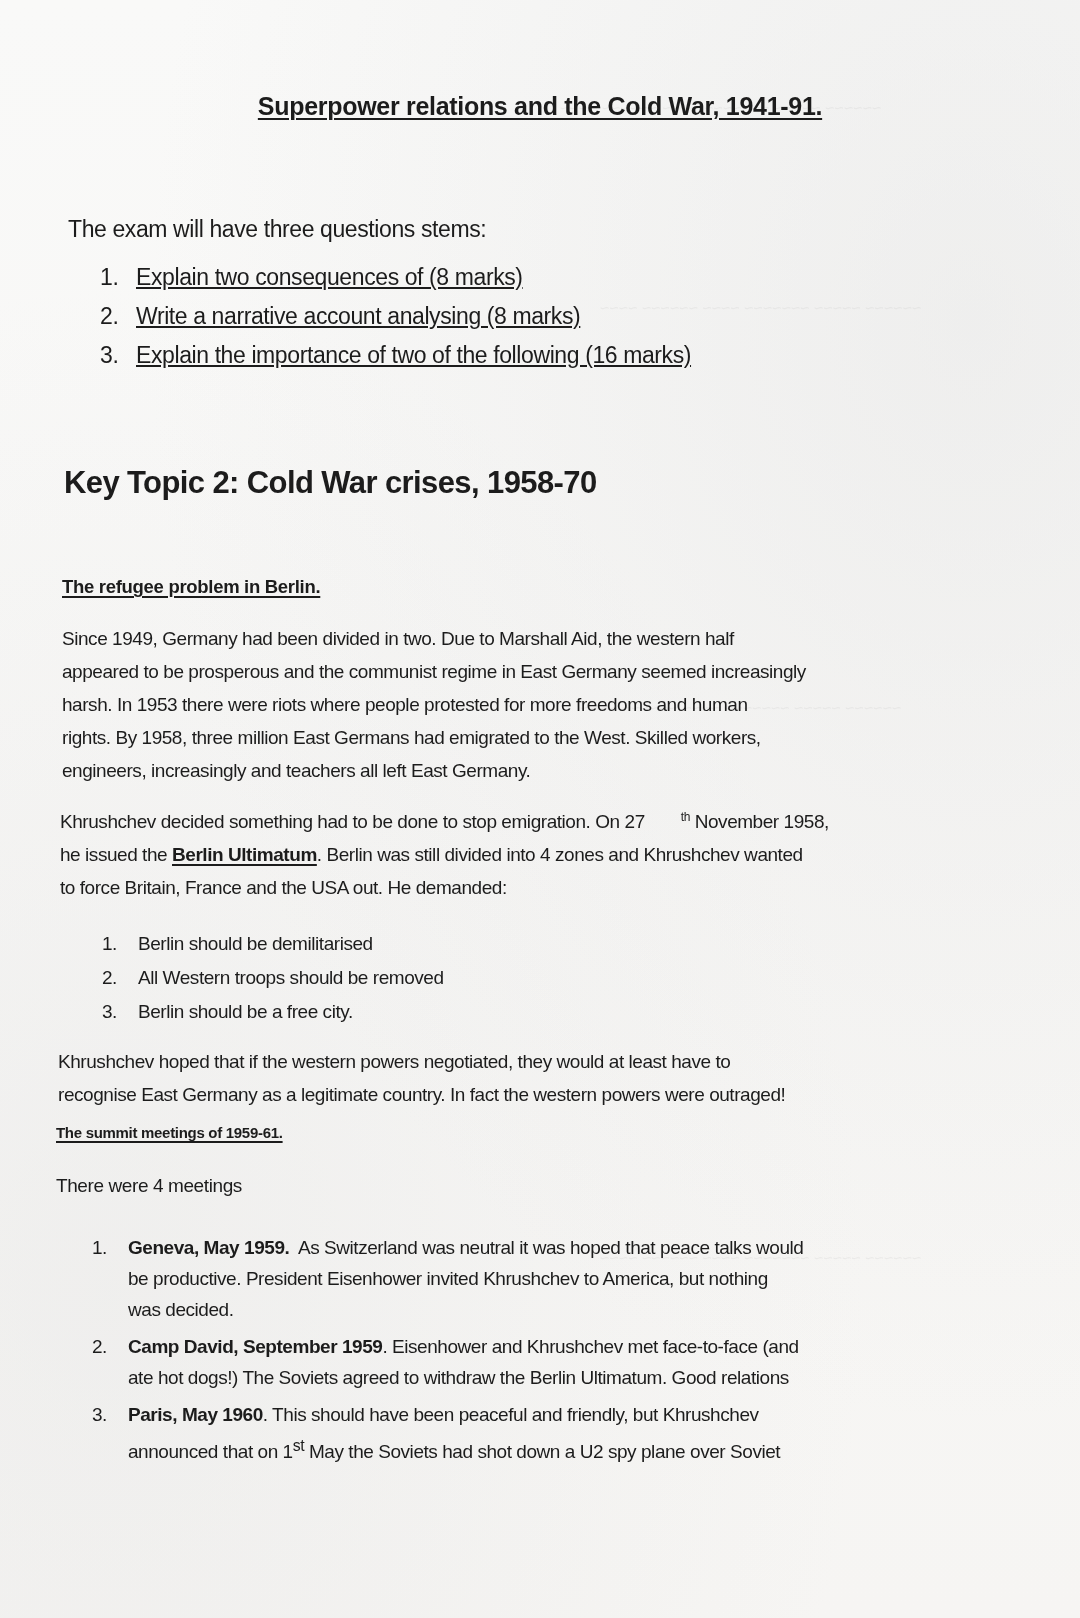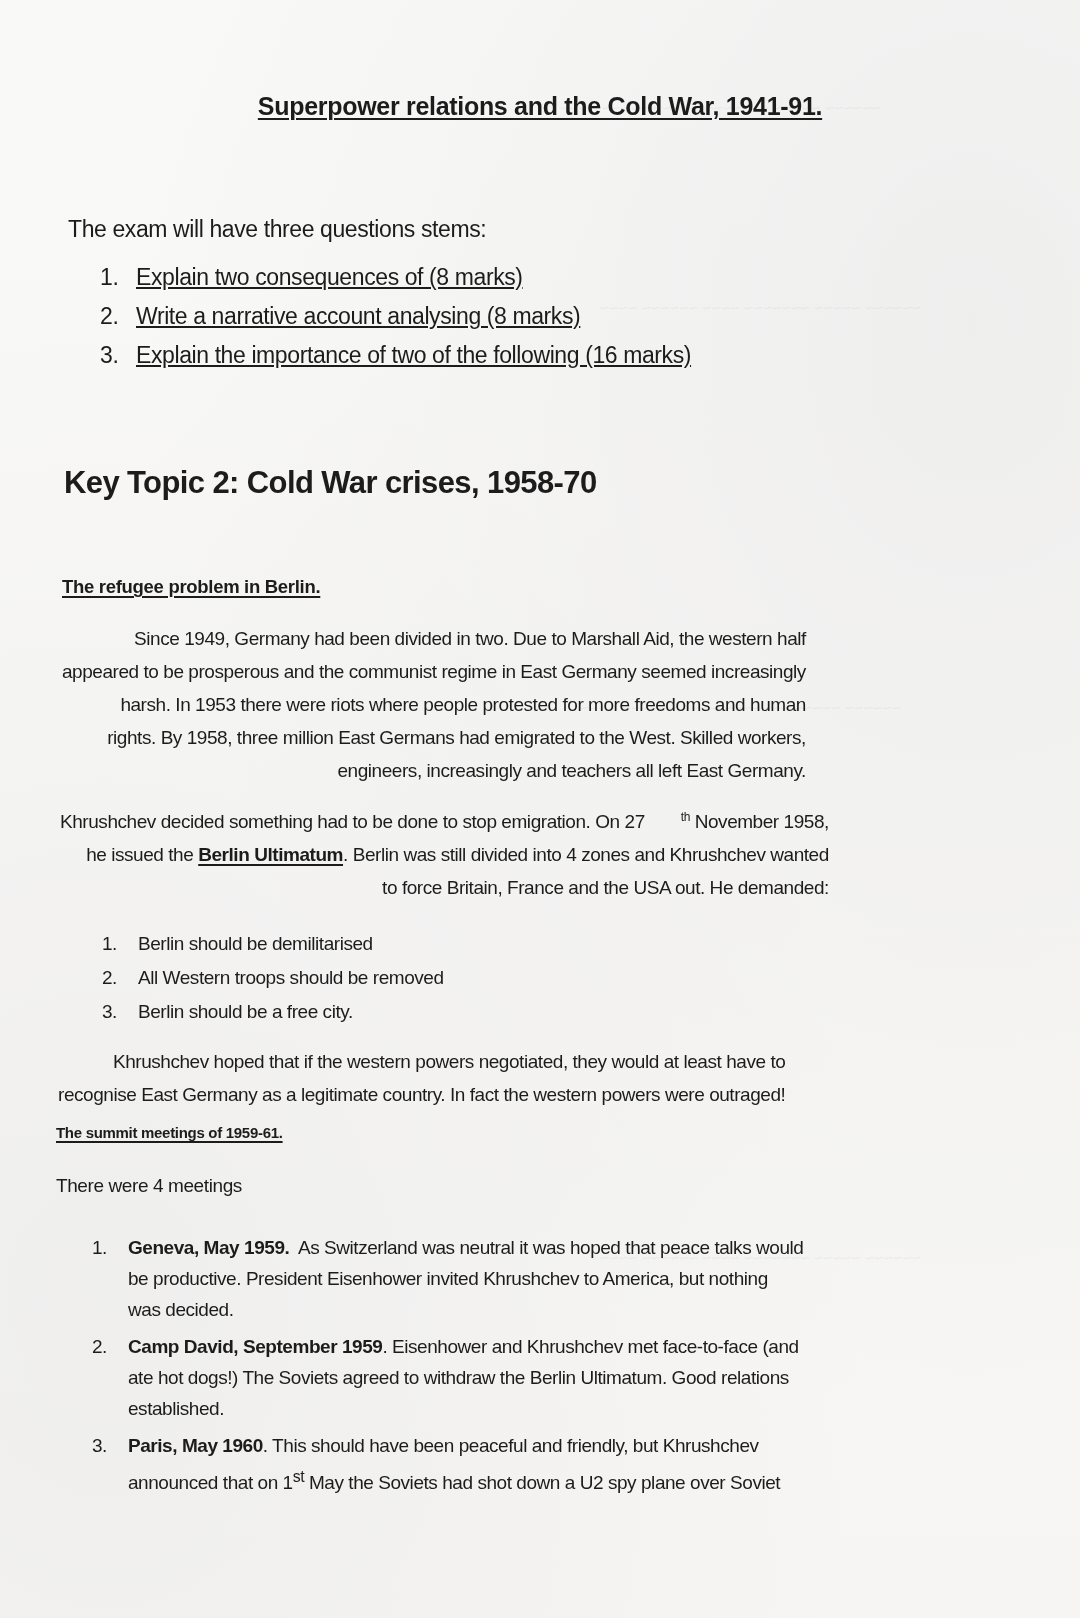--- a/index.html
+++ b/index.html
@@ -66,21 +66,20 @@
       text-decoration: underline;
       text-decoration-thickness: 2px;
       text-underline-offset: 3px;
       letter-spacing: -0.3px;
     }
     .para {
       font-size: 19px;
       line-height: 33px;
       letter-spacing: -0.45px;
       white-space: nowrap;
-      text-align: right;
     }
     .para .line { display: block; }
     .p1 { left: 62px; top: 622px; }
     .p2 { left: 60px; top: 805px; }
     .p2 sup, .meet sup { font-size: 12px; line-height: 0; padding-left: 36px; }
     .u-bold { font-weight: bold; text-decoration: underline; text-decoration-thickness: 2px; text-underline-offset: 3px; }
     ol.demands {
       position: absolute;
       left: 94px; top: 921px;
       margin: 8px; padding: 0; list-style: none;
@@ -184,21 +183,20 @@
     <li>
       <span class="num">1.</span>
       <span class="line"><span class="place">Geneva, May 1959.</span><span style="white-space:pre">  As Switzerland was neutral it was hoped that peace talks would</span></span>
       <span class="line">be productive.  President Eisenhower invited Khrushchev to America, but nothing</span>
       <span class="line">was decided.</span>
     </li>
     <li>
       <span class="num">2.</span>
       <span class="line"><span class="place">Camp David, September 1959</span><span>. Eisenhower and Khrushchev met face-to-face (and</span></span>
       <span class="line">ate hot dogs!) The Soviets agreed to withdraw the Berlin Ultimatum.  Good relations</span>
-      <span class="line">established.</span>
     </li>
     <li>
       <span class="num">3.</span>
       <span class="line"><span class="place">Paris, May 1960</span><span>. This should have been peaceful and friendly, but Khrushchev</span></span>
       <span class="line"><span>announced that on 1</span><sup>st</sup><span> May the Soviets had shot down a U2 spy plane over Soviet</span></span>
     </li>
   </ol>
 
 </div>
 

